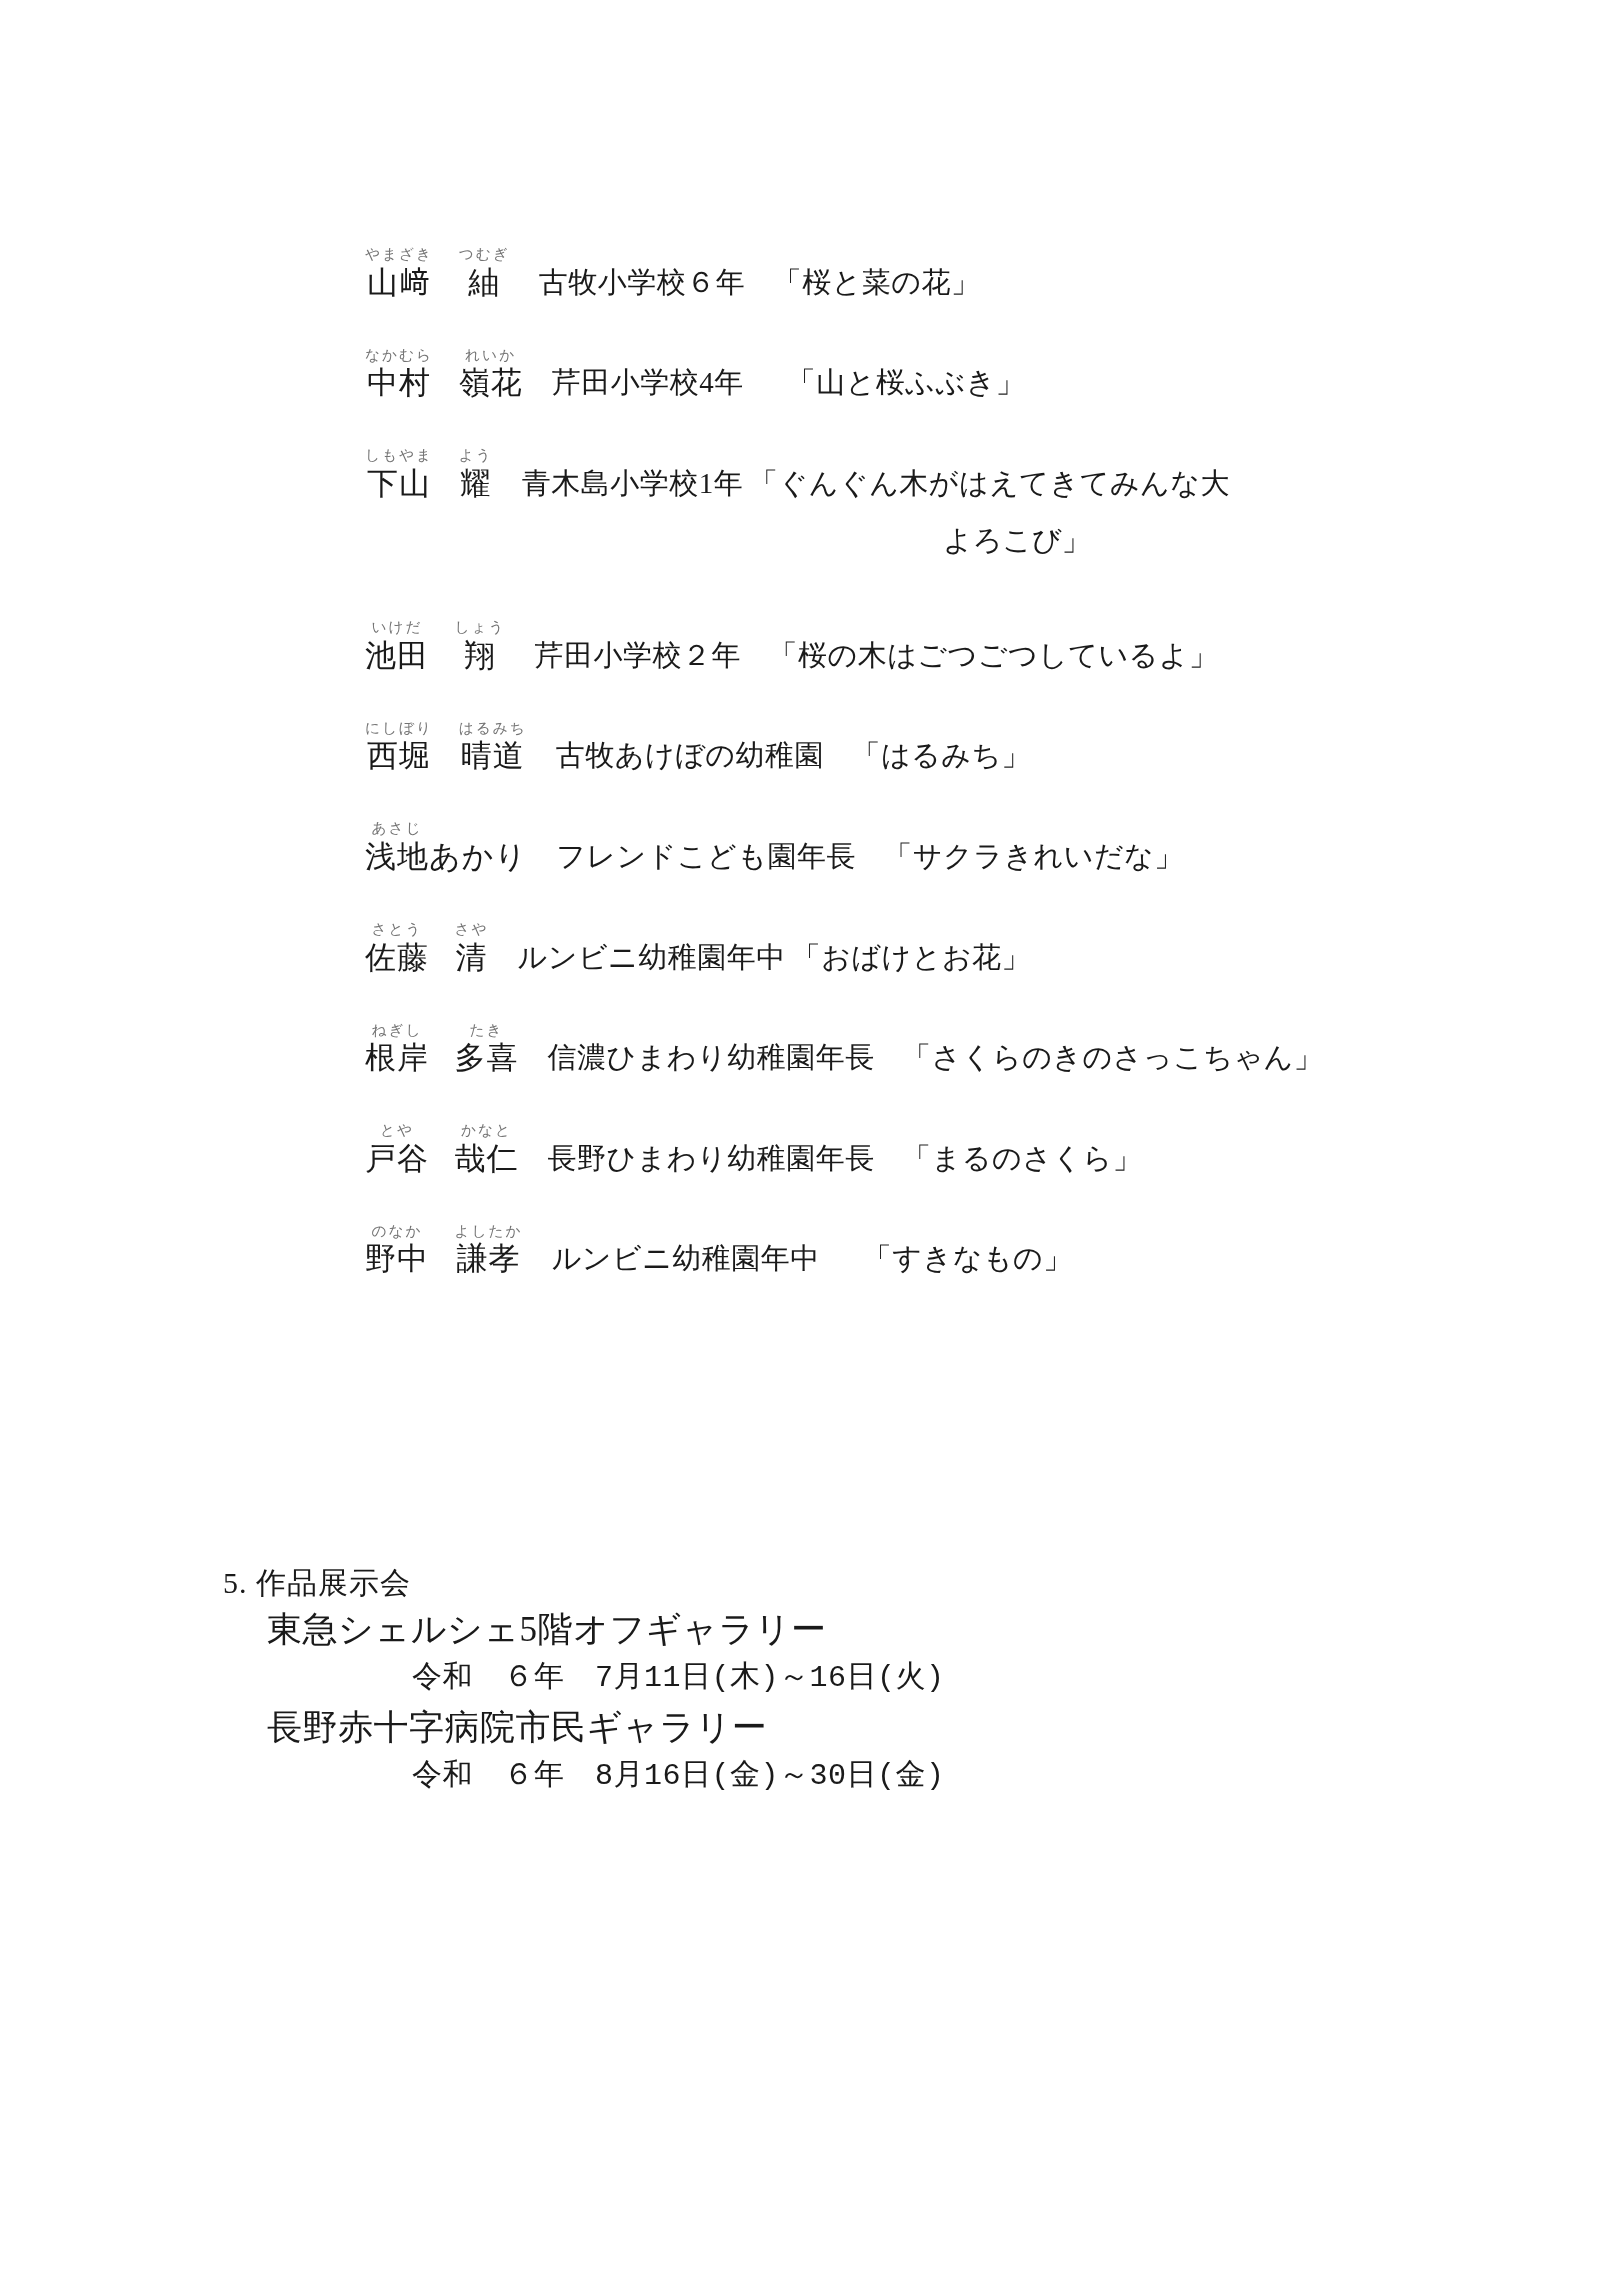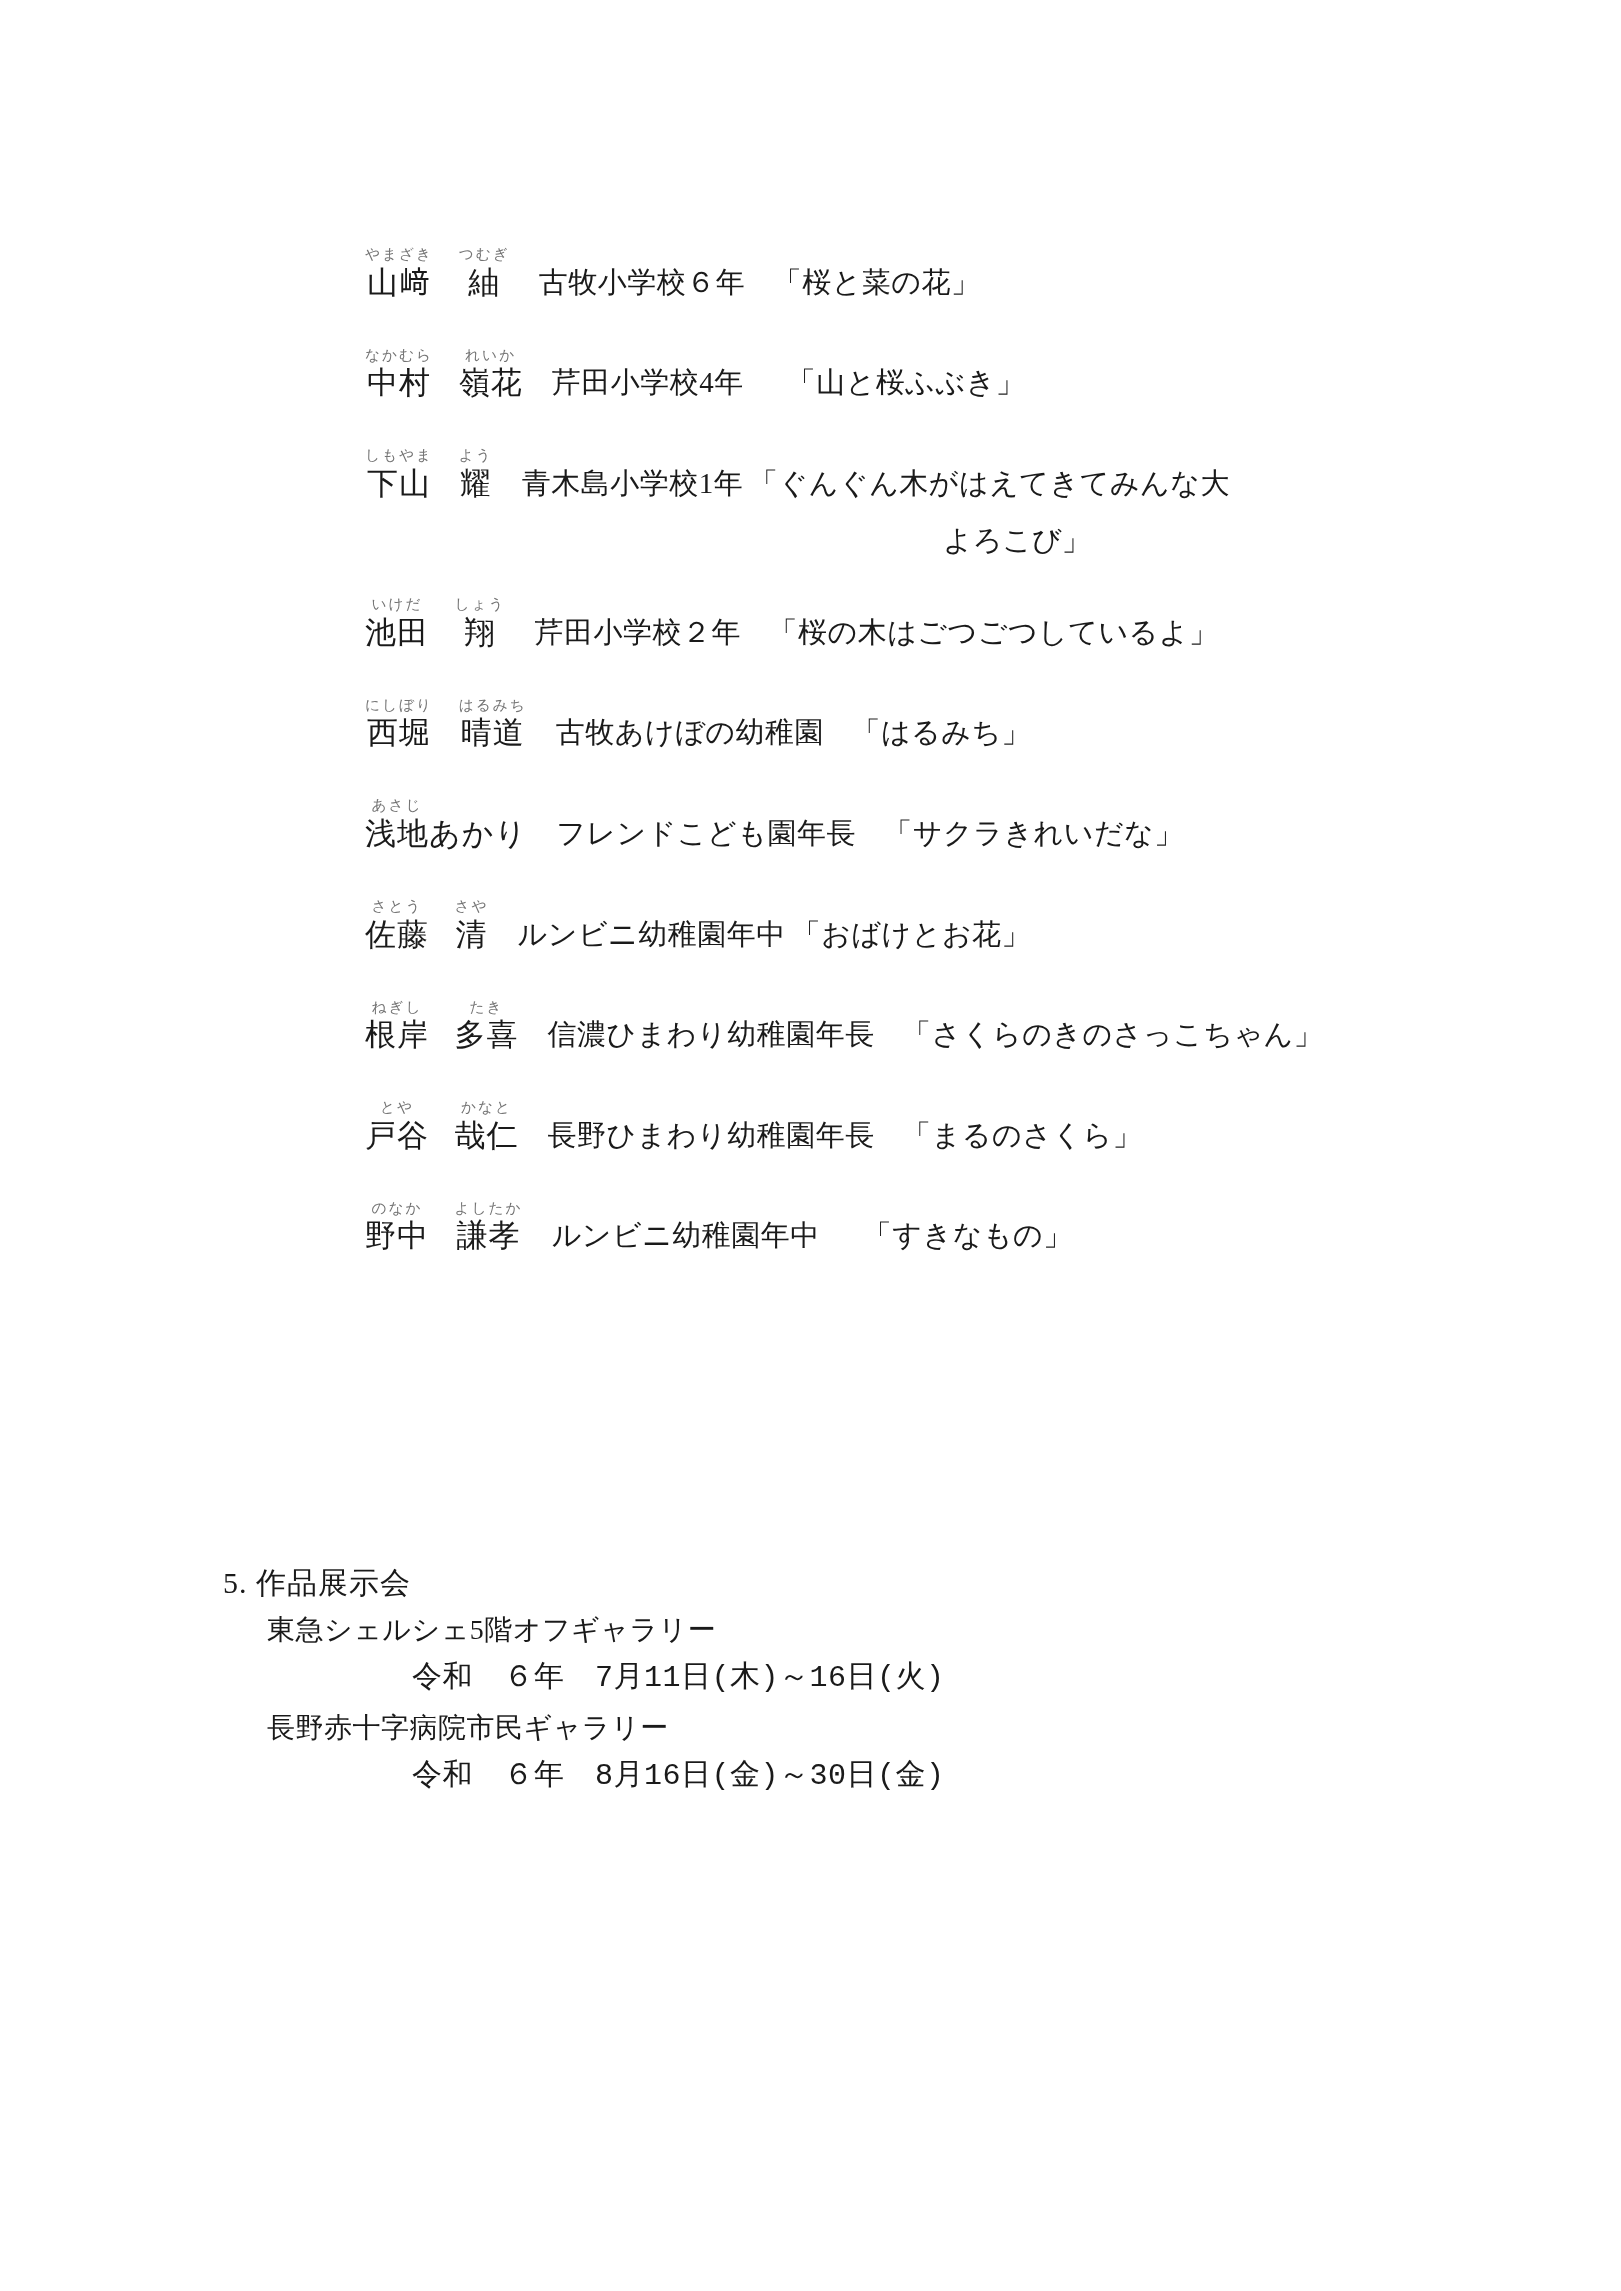--- a/index.html
+++ b/index.html
@@ -82,21 +82,21 @@
   }
   .title.tight {
     margin-left: 5.9px;
   }
   .title.wide {
     margin-left: 43px;
   }
   .cont-line {
     padding-left: 365px;
     margin-top: -23.5px;
-    margin-bottom: 37px;
+    margin-bottom: 60px;
     font-size: 29px;
     line-height: 35px;
   }
   .cont-inner {
     display: inline-block;
     margin-left: 578px;
   }
 
   
   .section {
@@ -106,21 +106,21 @@
     width: 1621px;
   }
   .sec-head {
     padding-left: 223px;
     font-size: 30px;
     line-height: 45px;
     letter-spacing: 1px;
   }
   .sec-venue {
     padding-left: 267px;
-    font-size: 28px;
+    font-size: 35px;
     line-height: 49px;
     letter-spacing: 0.5px;
   }
   .sec-date {
     padding-left: 412px;
     font-size: 30px;
     line-height: 49px;
     letter-spacing: 0.5px;
     font-family: Liberation Mono, monospace;
   }

